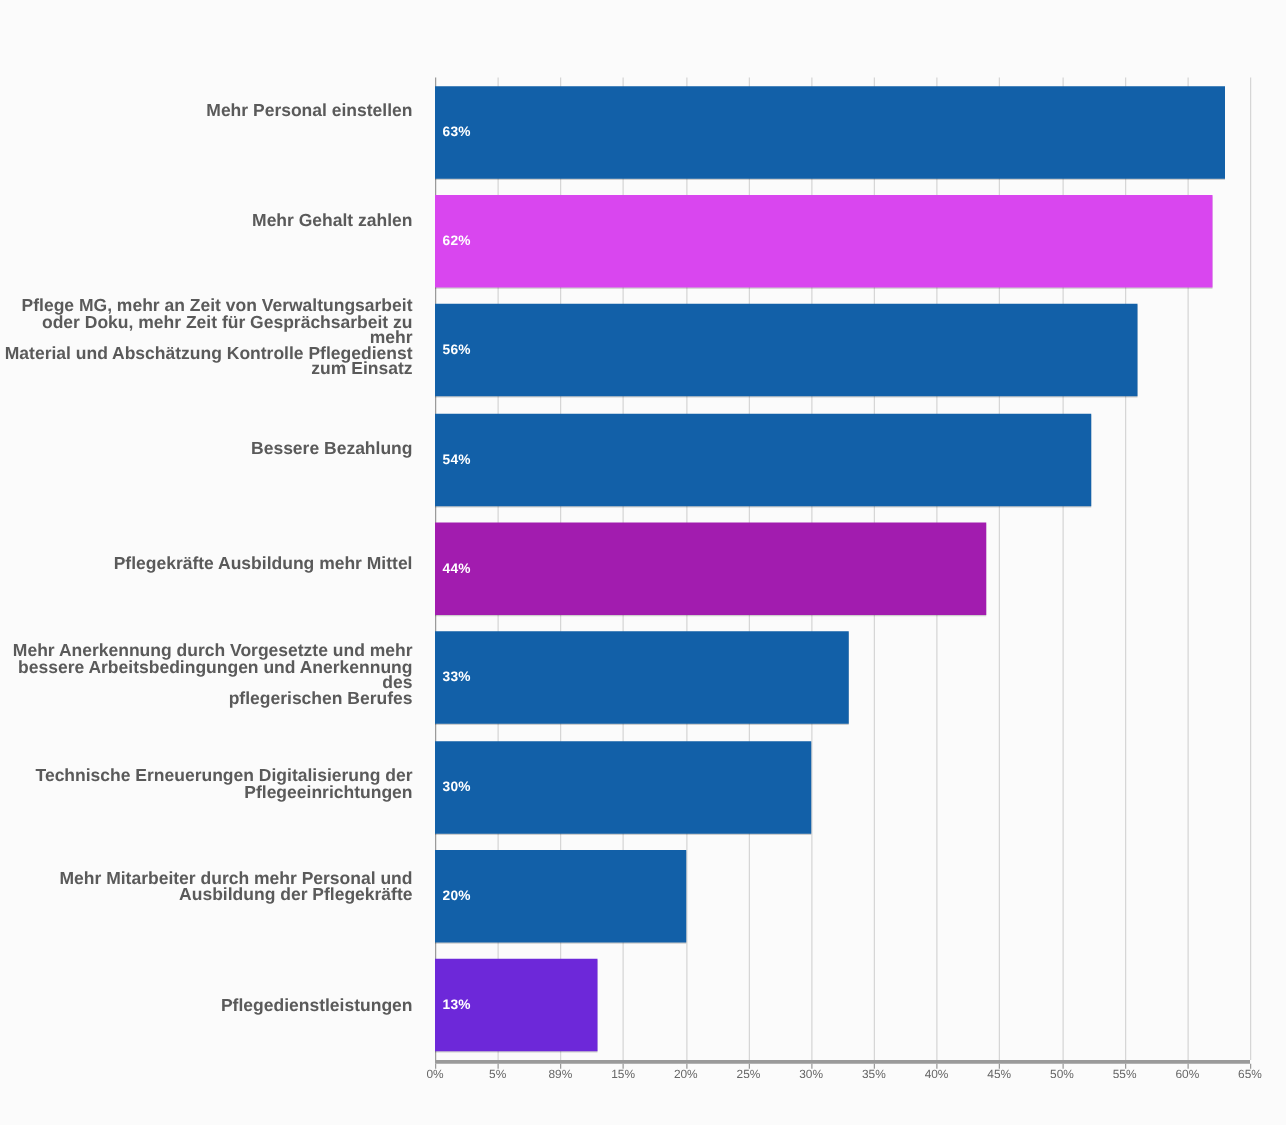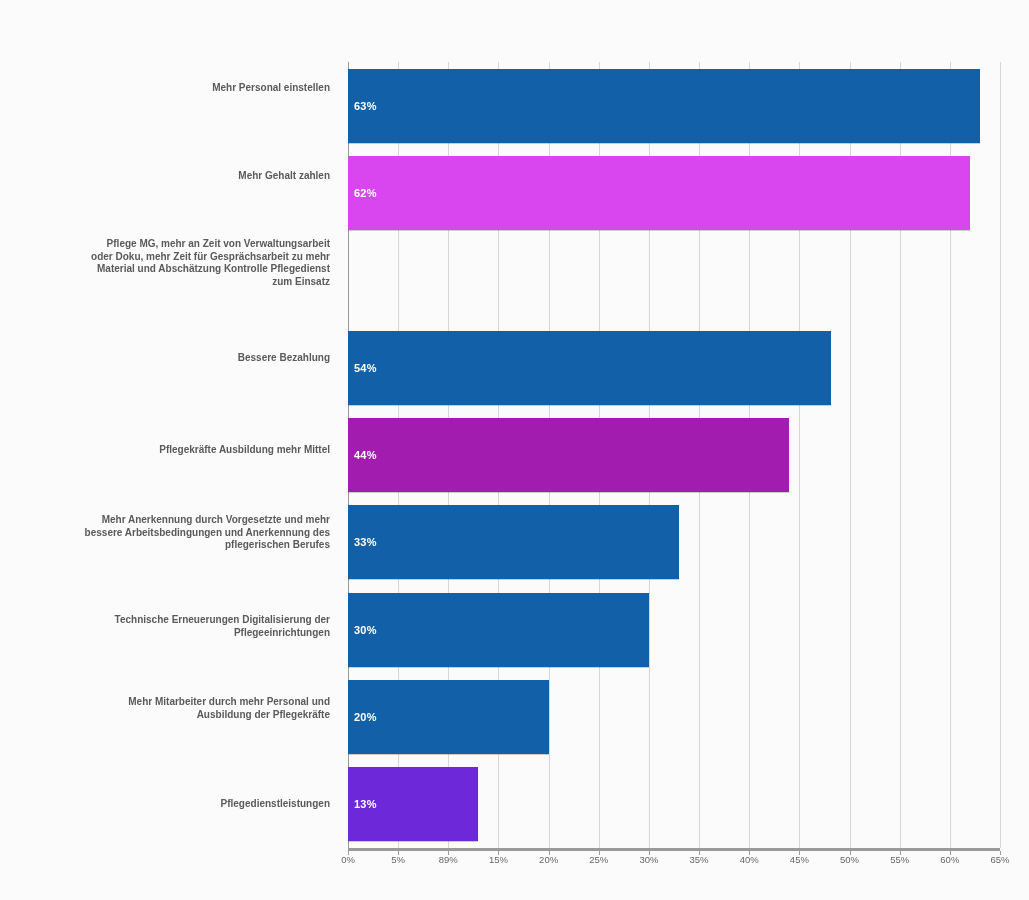--- a/index.html
+++ b/index.html
@@ -65,21 +65,21 @@
     top:62px;
     width:338px;
     height:786px;
   }
   .cat{
     position:absolute;
     right:8px;
     width:330px;
     text-align:right;
     color:#5a5a5a;
-    font-size:10px;
+    font-size:14px;
     line-height:12.5px;
     white-space:pre-line;
     font-weight:bold;
   }
   .xaxis{
     position:absolute;
     left:348px;
     top:848px;
     width:652px;
     height:3px;
@@ -152,22 +152,27 @@
         <div class="row" style="top: 6.66667px; width: 652px; height: 74px;">
           <div class="bar" style="width: 631.938px; background: rgb(18, 96, 168);">
             <div class="bar-value">63%</div>
           </div>
         </div>
         <div class="row" style="top: 94px; width: 652px; height: 74px;">
           <div class="bar" style="width: 621.908px; background: #d946ef;">
             <div class="bar-value">62%</div>
           </div>
         </div>
+        <div class="row" style="top: 181.333px; width: 652px; height: 74px;">
+          <div class="bar" style="width: 561.723px; background: rgb(18, 96, 168);">
+            <div class="bar-value">56%</div>
+          </div>
+        </div>
         <div class="row" style="top: 268.667px; width: 652px; height: 74px;">
-          <div class="bar" style="width: 483px; background: rgb(18, 96, 168);">
+          <div class="bar" style="width: 525px; background: rgb(18, 96, 168);">
             <div class="bar-value">54%</div>
           </div>
         </div>
         <div class="row" style="top: 356px; width: 652px; height: 74px;">
           <div class="bar" style="width: 441.354px; background: #a21caf;">
             <div class="bar-value">44%</div>
           </div>
         </div>
         <div class="row" style="top: 443.333px; width: 652px; height: 74px;">
           <div class="bar" style="width: 331.015px; background: rgb(18, 96, 168);">

